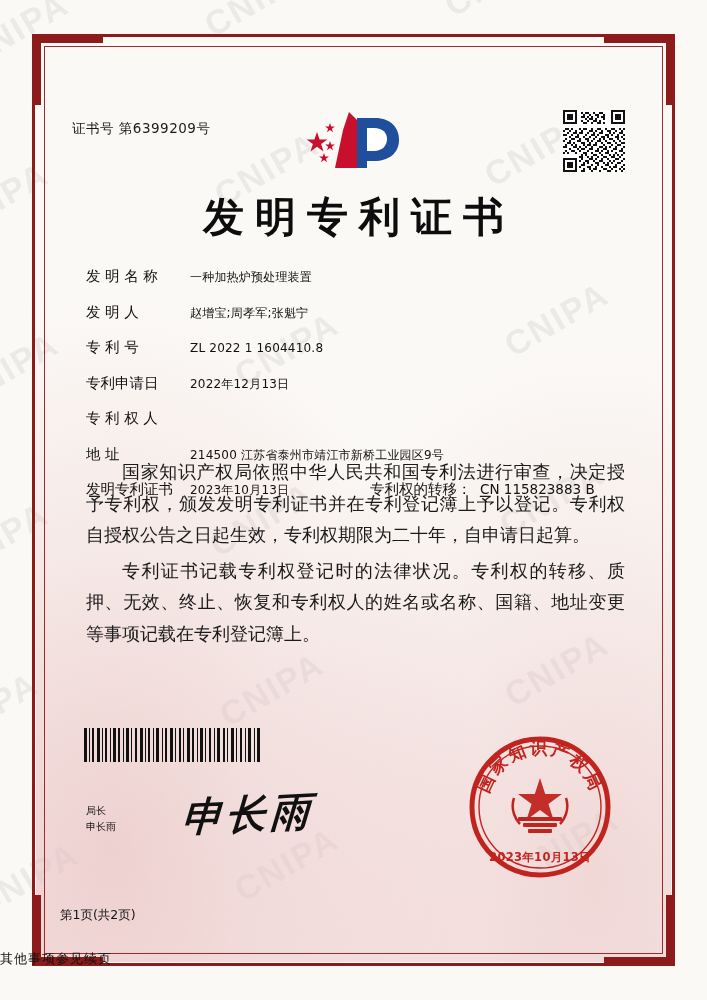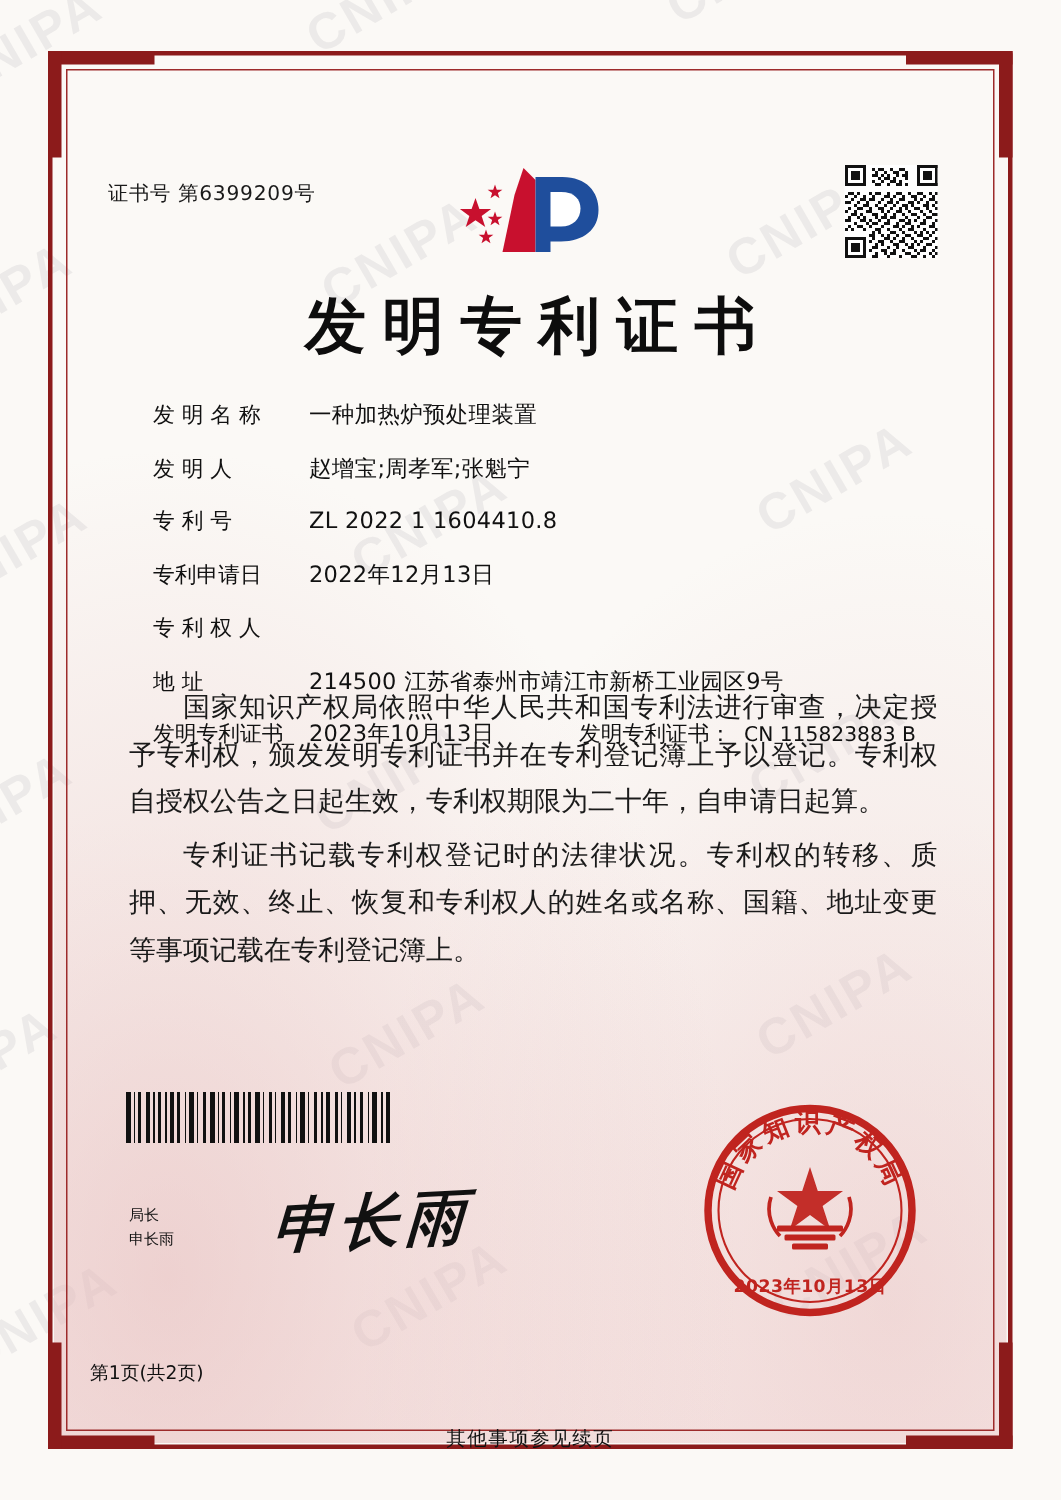--- a/index.html
+++ b/index.html
@@ -132,38 +132,37 @@
     color: #0d0d0d;
     text-indent: 11px;
   }
 
   
   .fields {
     position: absolute;
     left: 26px;
     right: 4px;
     top: 205px;
-    margin-left: 16px;
   }
   .row {
     display: flex;
     align-items: baseline;
     margin-bottom: 16.5px;
     font-size: 14.5px;
     color: #111;
   }
   .row .lbl {
     flex: 0 0 auto;
     width: 104px;
     letter-spacing: 0px;
     font-size: 14.5px;
   }
   .row .val {
     flex: 1 1 auto;
-    font-size: 15px;
+    font-size: 12px;
     letter-spacing: .2px;
   }
   .row .val2-lbl {
     flex: 0 0 auto;
     width: 110px;
     text-align: left;
     font-size: 14.5px;
   }
   .row .val2 {
     flex: 0 0 auto;
@@ -242,21 +241,20 @@
     left: 0; right: 0;
     bottom: 14px;
     font-size: 12.5px;
     color: #111;
   }
 
   .footer-note {
     position: absolute;
     left: 0; right: 0;
     bottom: 32px;
-    text-align: center;
     font-size: 13px;
     color: #111;
     letter-spacing: 1px;
   }
 </style>
 </head>
 <body>
 
 <div class="page">
 
@@ -564,21 +562,21 @@
       <div class="row">
         <span class="lbl">专 利 权 人</span>
       </div>
       <div class="row">
         <span class="lbl">地      址</span>
         <span class="val">214500 江苏省泰州市靖江市新桥工业园区9号</span>
       </div>
       <div class="row split">
         <span class="lbl">发明专利证书</span>
         <span class="val">2023年10月13日</span>
-        <span class="val2-lbl">发明专利证书：</span>
+        <span class="val2-lbl">专利权的转移：</span>
         <span class="val2">CN 115823883 B</span>
       </div>
     </div>
 
     <div class="paras">
       <p>国家知识产权局依照中华人民共和国专利法进行审查，决定授予专利权，颁发发明专利证书并在专利登记簿上予以登记。专利权自授权公告之日起生效，专利权期限为二十年，自申请日起算。</p>
       <p>专利证书记载专利权登记时的法律状况。专利权的转移、质押、无效、终止、恢复和专利权人的姓名或名称、国籍、地址变更等事项记载在专利登记簿上。</p>
     </div>
 
     <div class="barcode">

